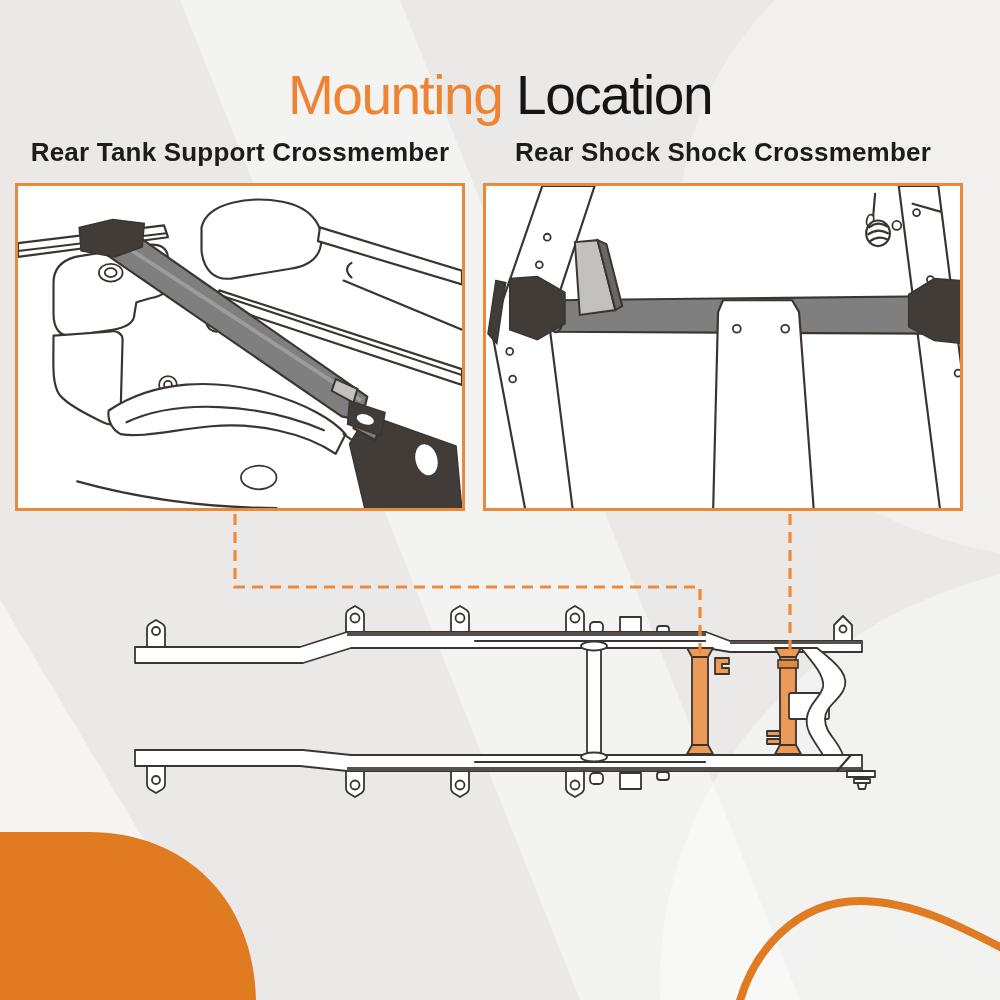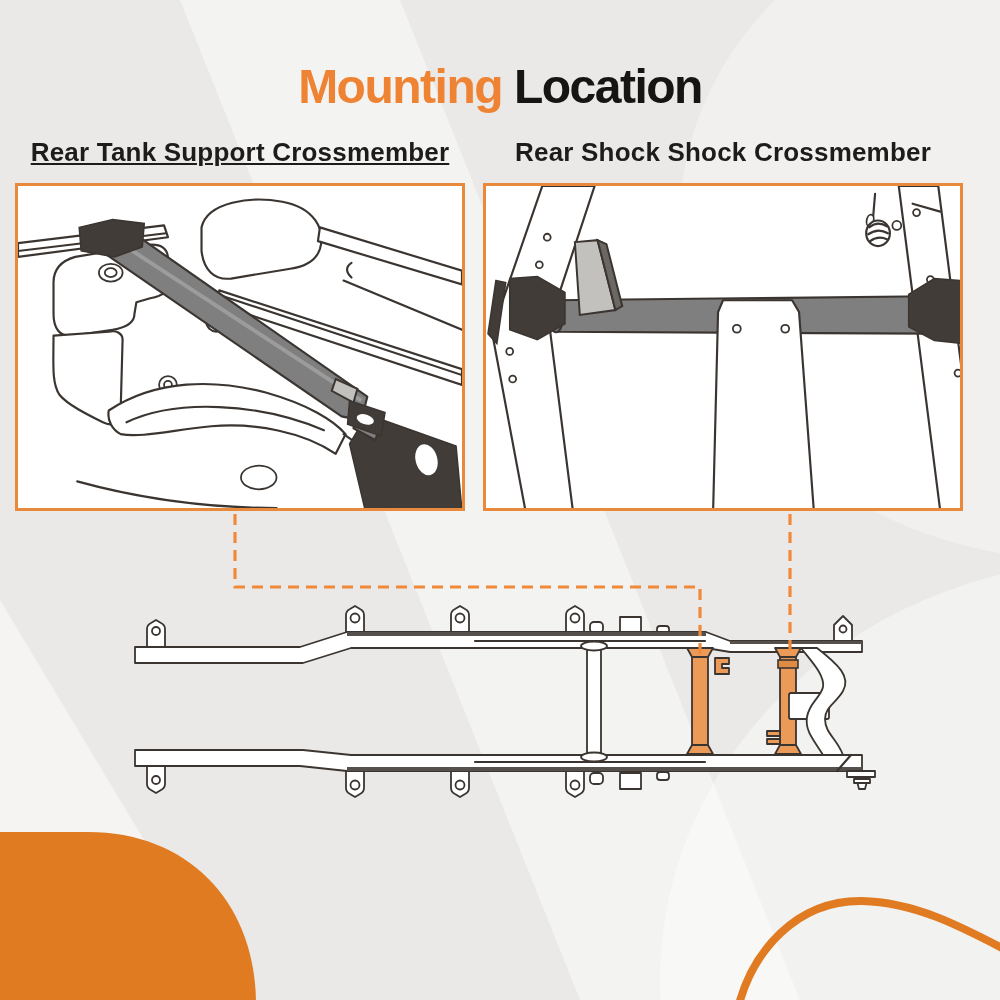--- a/index.html
+++ b/index.html
@@ -10,29 +10,29 @@
   }
   
   .band{position:absolute;inset:0;pointer-events:none;}
   .band1{background:rgba(255,255,255,.45);clip-path:polygon(18% 0,40% 0,80% 100%,58% 100%);}
   .band2{background:rgba(255,255,255,.5);clip-path:polygon(0 60%,24% 100%,0 100%);}
   .band3{background:rgba(255,255,255,.4);clip-path:ellipse(46% 42% at 112% 98%);}
   .band4{background:rgba(255,255,255,.35);clip-path:ellipse(40% 34% at 108% 22%);}
 
   .title{
     position:absolute;top:30px;left:0;width:1000px;text-align:center;
-    font-size:48px;font-weight:bold;letter-spacing:-1.5px;line-height:1.05;
+    font-size:55px;font-weight:normal;letter-spacing:-1.5px;line-height:1.05;
     color:var(--title_dark,#161514);
   }
   .title .hl{color:var(--accent_orange,#ee8333);}
   .panel-label{
     position:absolute;top:137px;height:34px;text-align:center;
     font-size:26px;font-weight:bold;color:#1e1c1b;letter-spacing:.2px;
   }
-  #label-left{left:15px;width:450px;text-decoration:underline;}
+  #label-left{left:15px;width:450px;}
   #label-right{left:483px;width:480px;}
 
   .panel{
     position:absolute;top:183px;height:328px;background:#fff;
     border:3px solid var(--panel_border,#e9893b);box-sizing:border-box;z-index:3;
   }
   #panel-left{left:15px;width:450px;}
   #panel-right{left:483px;width:480px;}
   .panel svg{display:block;width:100%;height:100%;}
 

